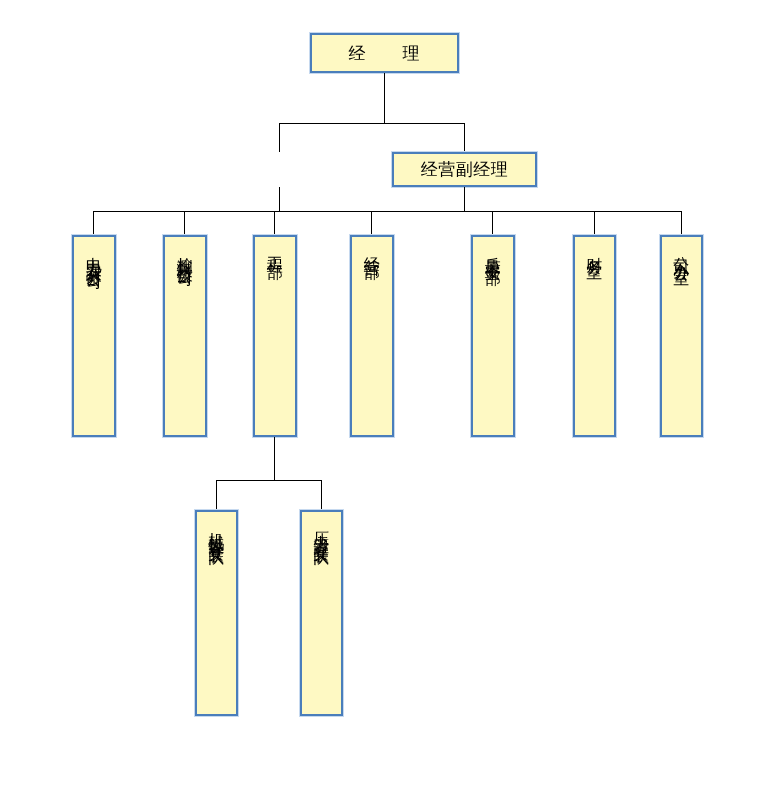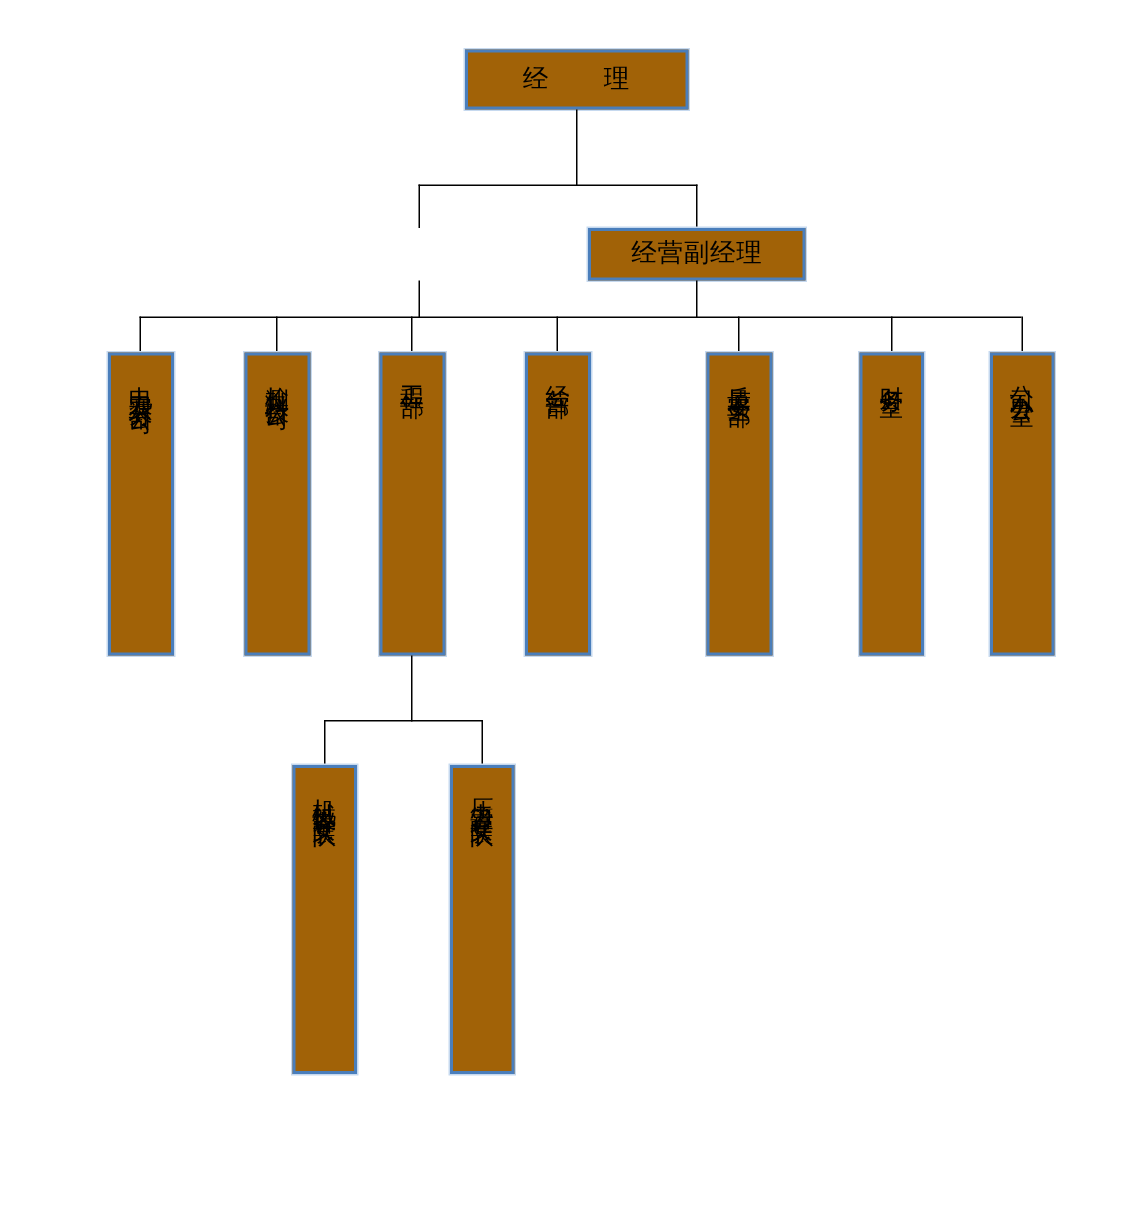--- a/index.html
+++ b/index.html
@@ -15,21 +15,21 @@
     position: relative;
     width: 760px;
     height: 806px;
     background: #ffffff;
     overflow: hidden;
   }
   
   .node {
     position: absolute;
     box-sizing: border-box;
-    background: #a16207;
+    background: #fef9c3;
     border: 2px solid #4a7ebb;
     box-shadow: 0 0 0 1px #c6d9ef;
     display: flex;
     align-items: flex-start;
     justify-content: center;
     color: #000000;
     line-height: 1.08;
   }
   .node.horizontal {
     align-items: center;

